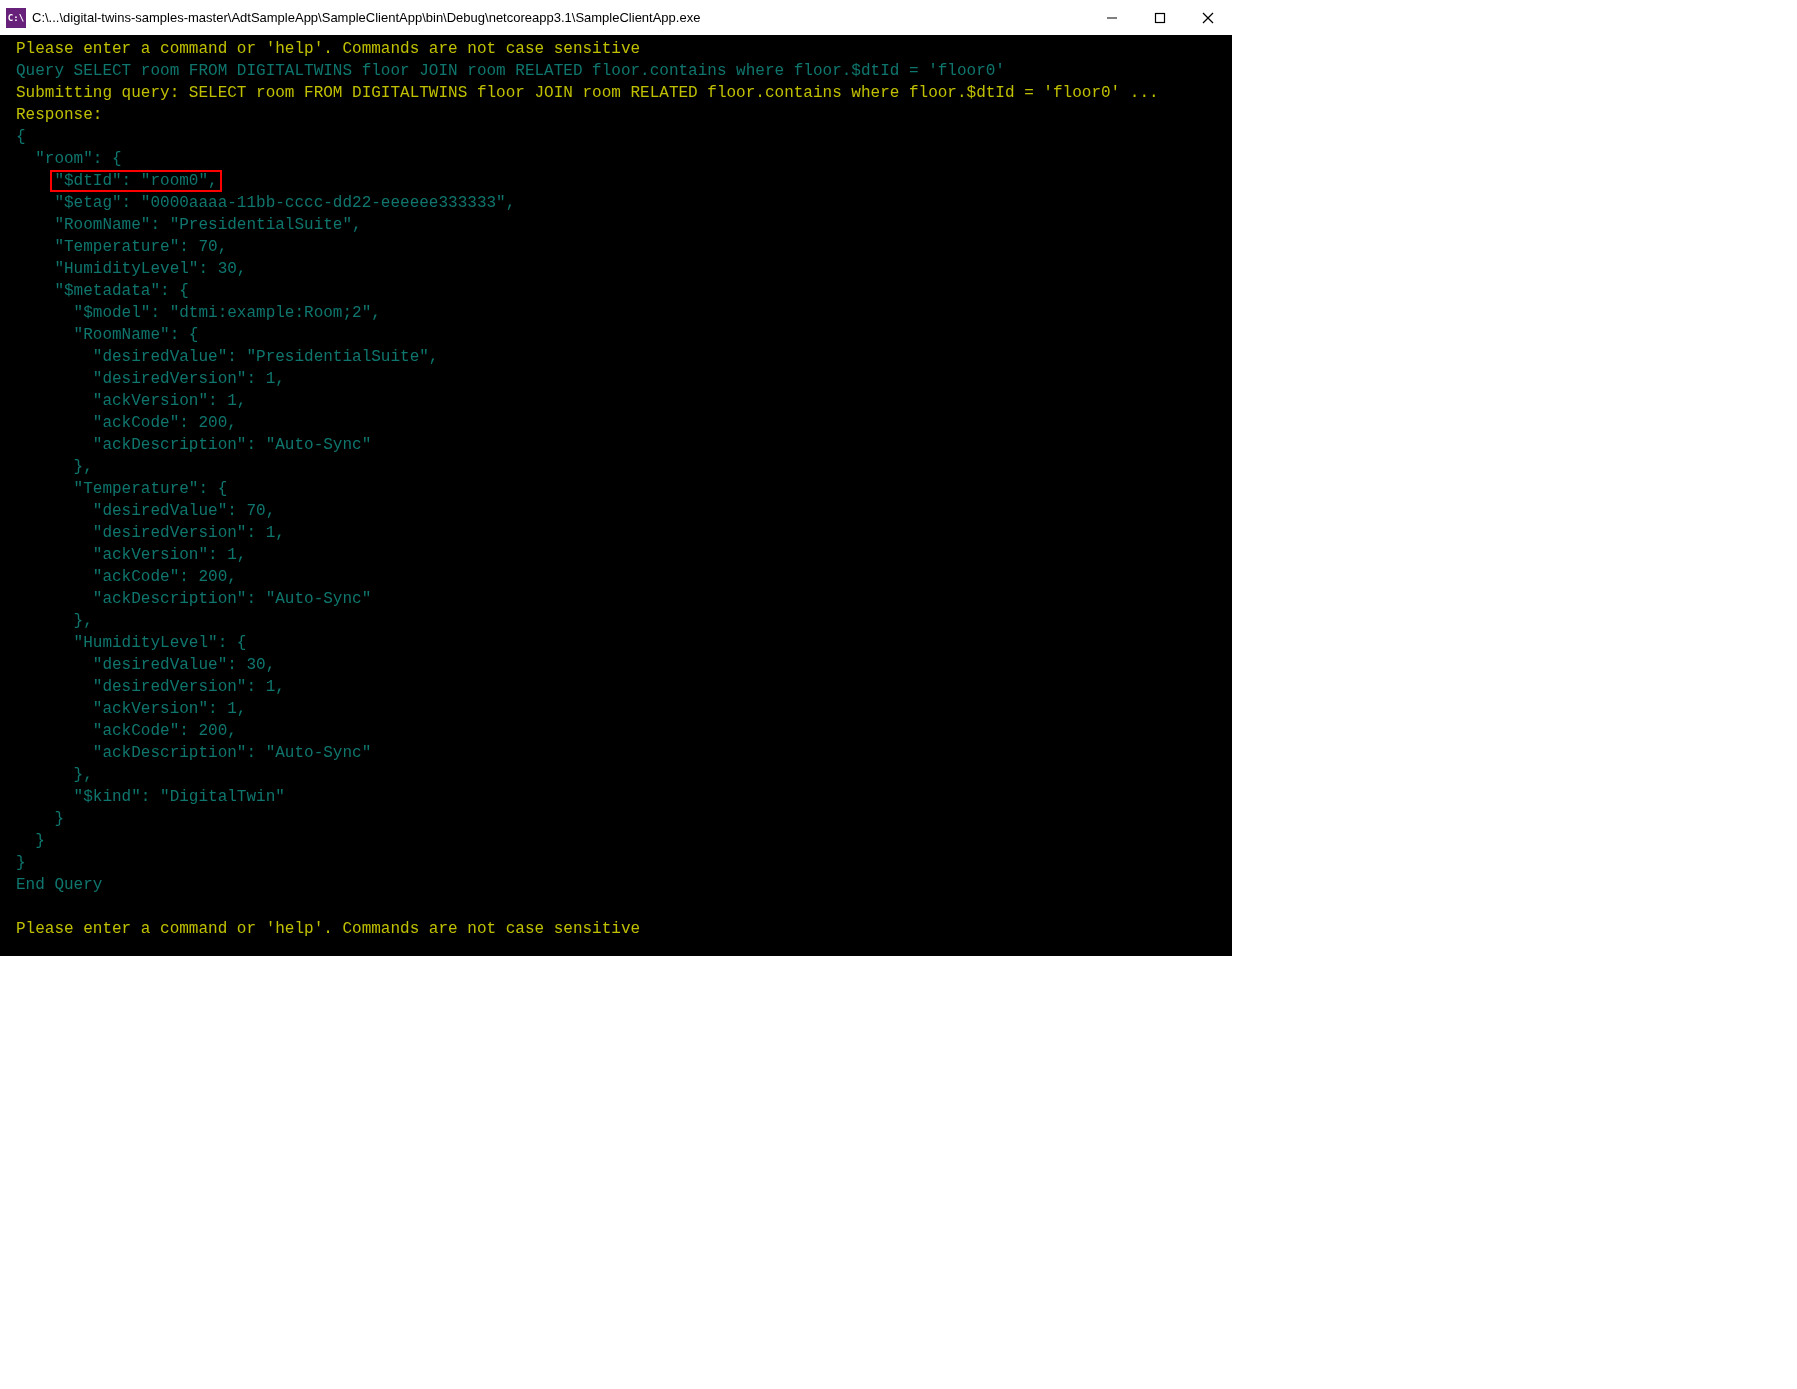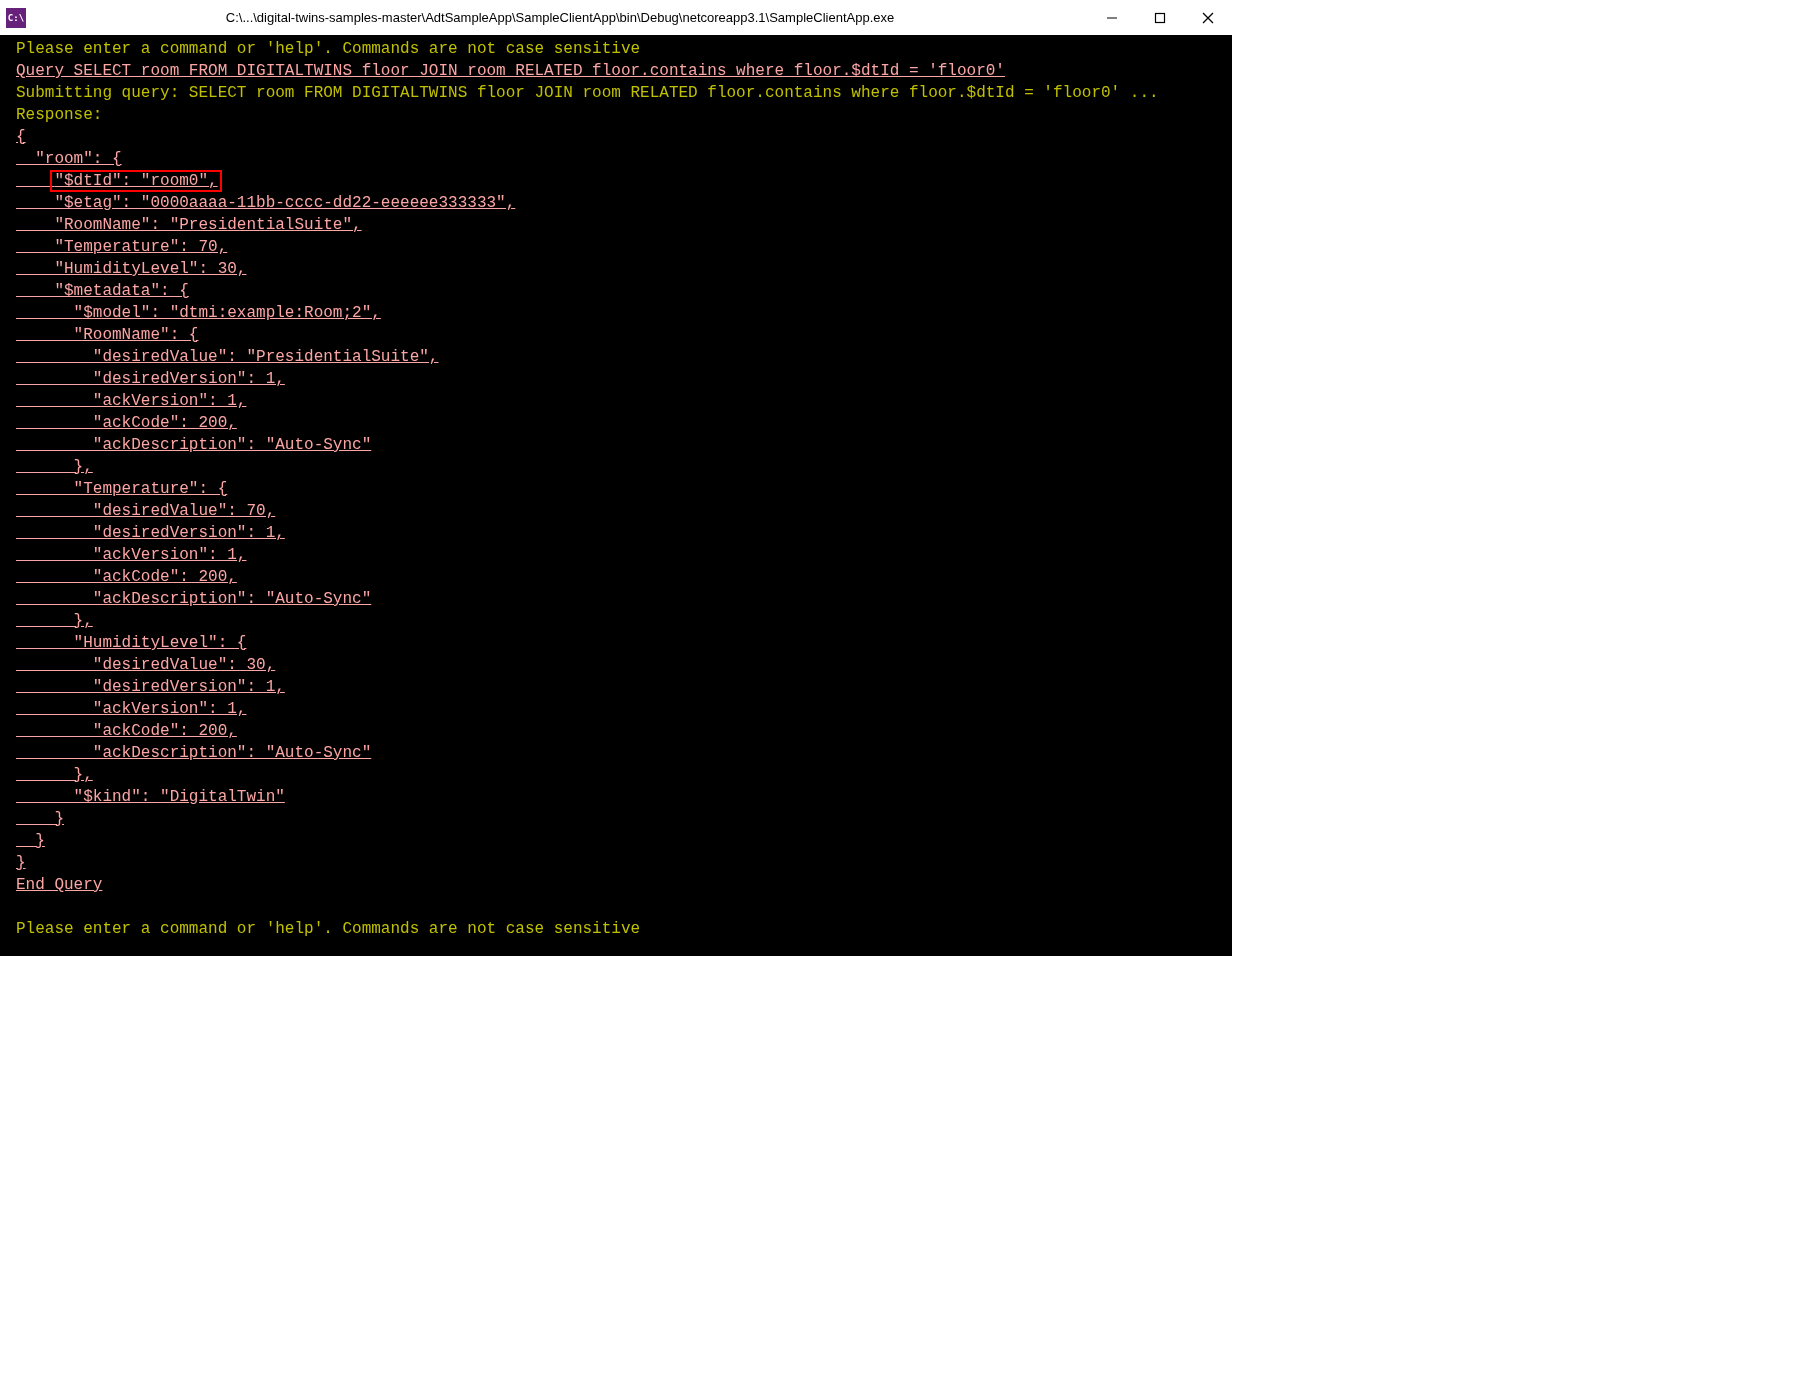--- a/index.html
+++ b/index.html
@@ -1,25 +1,25 @@
 <!DOCTYPE html>
 <html><head>
   <meta charset="utf-8">
   <style>
     * { margin:0; padding:0; box-sizing:border-box; }
     body { font-family:'Segoe UI',Tahoma,sans-serif; background:#fff; width:1232px; }
     .titlebar { height:36px; background:#fff; display:flex; align-items:center; padding-left:6px; border-bottom:1px solid #000; }
     .app-icon { width:20px; height:20px; background:#68217a; color:#fff; font-size:9px; font-weight:bold; display:flex; align-items:center; justify-content:center; margin-right:6px; font-family:Consolas,monospace; }
-    .title-text { font-size:13px; color:#000; flex:1; white-space:nowrap; overflow:hidden;text-align:center; }
+    .title-text { font-size:13px; color:#000; flex:1; white-space:nowrap; overflow:hidden; }
     .window-controls { display:flex; }
     .win-btn { width:48px; height:36px; display:flex; align-items:center; justify-content:center; }
     .win-btn svg { width:12px; height:12px; }
     .terminal { background:#000; color:#ccc; font-family:Consolas,'Courier New',monospace; font-size:16px; line-height:22px; padding:2px 4px 4px 16px; min-height:920px; white-space:pre; overflow:hidden; }
     .yellow { color:#c0c000; }
-    .white { color:#fca5a5;text-decoration:underline; }
+    .white { color:#0f766e; }
     .hl { border:2px solid #ff0000; padding:0 2px; margin-left:-4px; }
     .blank { height:22px; }
   </style>
 </head>
 <body>
 
 <div class="titlebar">
   <div class="app-icon">C:\</div>
   <div class="title-text">C:\...\digital-twins-samples-master\AdtSampleApp\SampleClientApp\bin\Debug\netcoreapp3.1\SampleClientApp.exe</div>
   <div class="window-controls">

